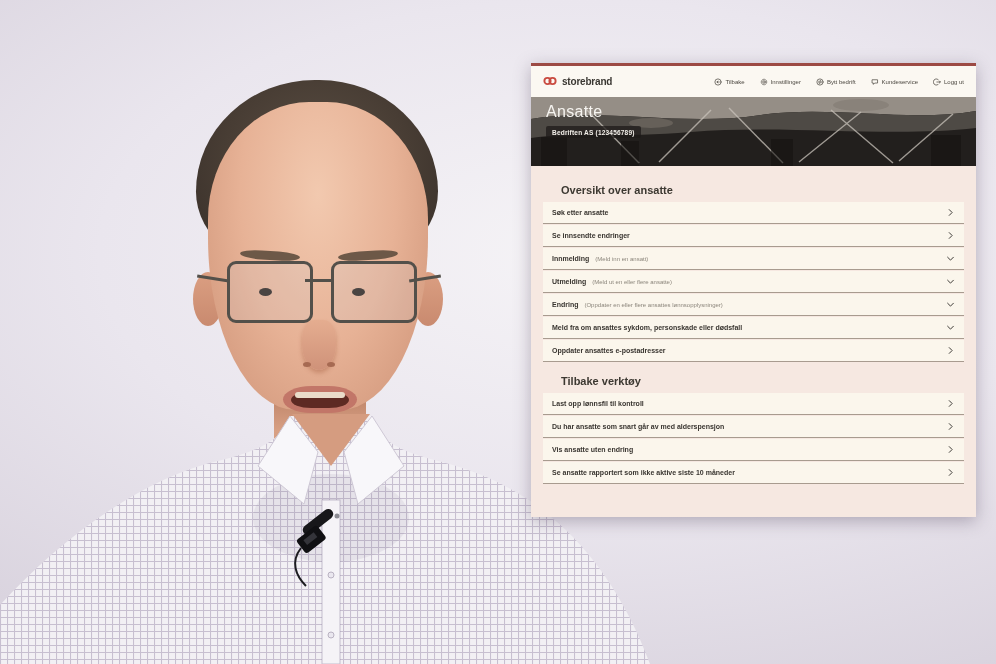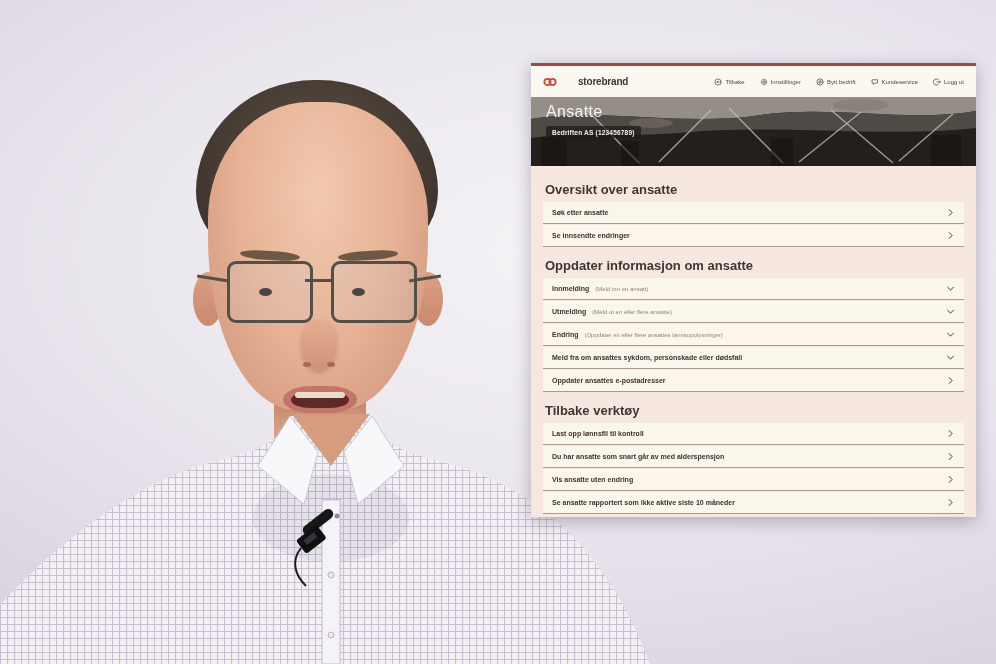--- a/index.html
+++ b/index.html
@@ -40,36 +40,36 @@
   .mouth{left:283px;top:386px;width:74px;height:27px;background:#c27668;border-radius:46%/60%;}
   .mouth-inner{left:291px;top:392px;width:58px;height:16px;background:#5e2a23;border-radius:45%/65%;}
   .teeth{left:295px;top:392px;width:50px;height:6px;background:#eadcca;border-radius:3px;}
   .torso{left:0;top:400px;width:700px;height:264px;}
   
   .panel{position:absolute;left:531px;top:63px;width:445px;height:454px;z-index:5;
     display:flex;flex-direction:column;box-shadow:0 4px 16px rgba(70,55,80,.35);background:#f6e8e1;}
   .panel-accent{height:3px;background:#9c4a44;flex:0 0 auto;}
   .panel-header{height:31px;flex:0 0 auto;background:#fbf8f2;display:flex;align-items:center;
     justify-content:space-between;padding:0 12px;}
-  .logo{display:flex;align-items:center;gap:20px;cursor:pointer;}
+  .logo{display:flex;gap:4px;cursor:pointer;}
   .logo svg{width:15px;height:10px;}
   .logo-text{font-size:10px;font-weight:700;color:#3a3732;letter-spacing:-.2px;}
   .nav{display:flex;gap:15px;align-items:center;}
   .nav-item{display:flex;align-items:center;gap:3px;cursor:pointer;}
   .nav-ico{display:flex;}
   .nav-ico svg{width:8px;height:8px;fill:none;stroke:#4c4841;stroke-width:.9;
     stroke-linecap:round;stroke-linejoin:round;}
   .nav-label{font-size:6px;color:#4c4841;white-space:nowrap;}
   .hero{position:relative;height:69px;flex:0 0 auto;overflow:hidden;background:#221f1d;}
   .hero>svg{position:absolute;inset:0;width:100%;height:100%;}
   .hero-title{position:absolute;left:15px;top:6px;color:#f6f4f0;font-size:16px;font-weight:400;letter-spacing:.3px;}
   .hero-sub{position:absolute;left:15px;top:29px;background:rgba(30,26,24,.74);color:#f2efe9;
     font-size:6.5px;font-weight:700;padding:2.5px 6px;border-radius:2px;letter-spacing:.2px;}
   .panel-body{flex:1;background:#f6e8e1;padding:5px 12px 0;overflow:hidden;}
-  .section-heading{font-size:13px;font-weight:700;color:#3c3831;margin:14px 0 7px 2px;line-height:10px;}
+  .section-heading{font-size:11px;font-weight:700;color:#3c3831;margin:14px 0 7px 18px;line-height:10px;}
   .row{height:21px;background:#fbf6ec;border-bottom:1px solid #a89b8f;margin-bottom:1px;
     display:flex;align-items:center;padding:0 9px;cursor:pointer;}
   .row-label{font-size:7px;font-weight:700;color:#393530;white-space:nowrap;}
   .row-hint{font-size:6px;color:#8b857b;margin-left:6px;white-space:nowrap;}
   .row-chev{margin-left:auto;display:flex;}
   .row-chev svg{width:9px;height:9px;fill:none;stroke:#3e3b36;stroke-width:1.1;
     stroke-linecap:round;stroke-linejoin:round;}
 </style>
 </head>
 <body>
@@ -222,21 +222,20 @@
             <span class="row-label">Se innsendte endringer</span>
             <span class="row-chev">
               <svg viewBox="0 0 10 10">
                 <path d="M3.6 1.8 6.8 5 3.6 8.2"></path>
               </svg>
             </span>
           </div>
         </div>
       </section>
       <section>
-        <div class="section-heading">Oppdater informasjon om ansatte</div>
         <div class="rows">
           <div class="row">
             <span class="row-label">Innmelding</span>
             <span class="row-hint">(Meld inn en ansatt)</span>
             <span class="row-chev">
               <svg viewBox="0 0 10 10">
                 <path d="M1.8 3.6 5 6.8 8.2 3.6"></path>
               </svg>
             </span>
           </div>

